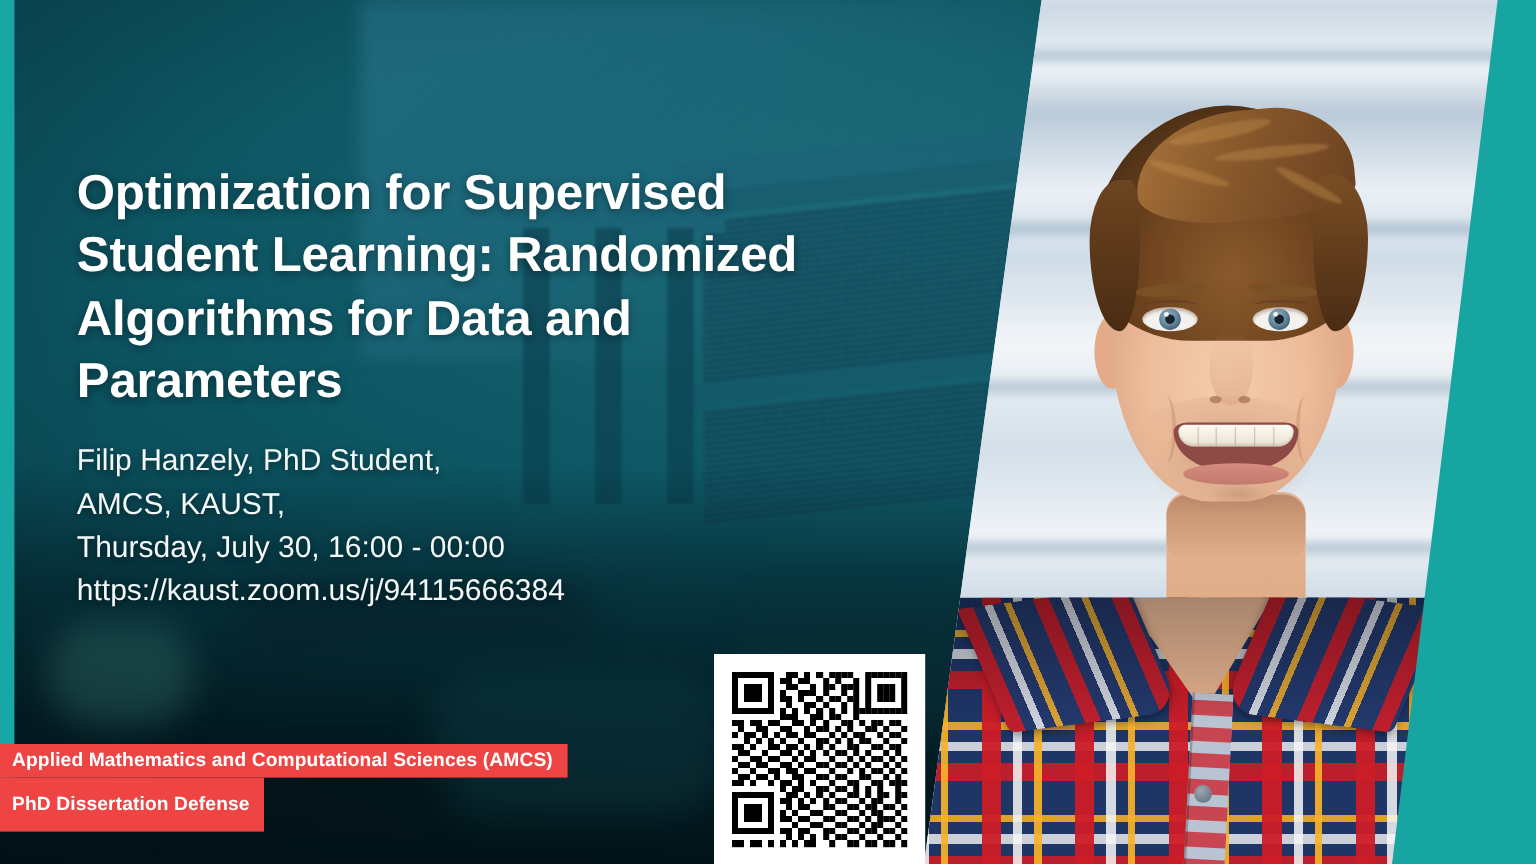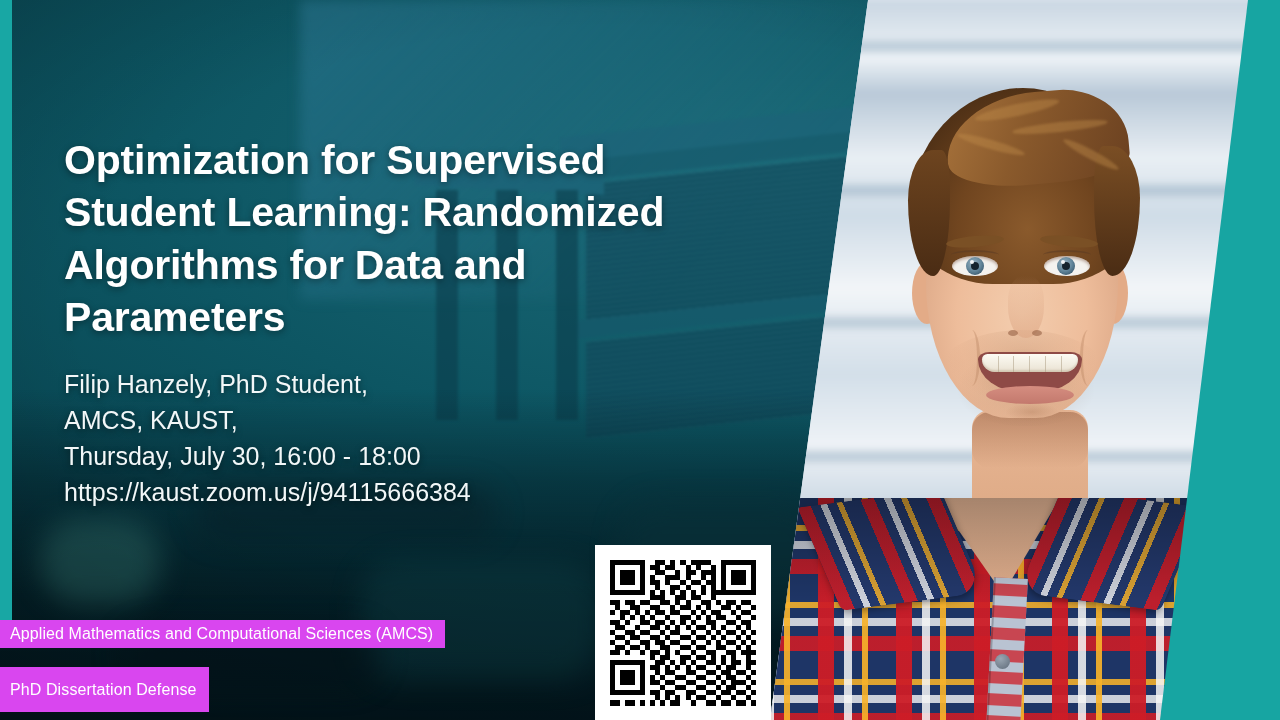--- a/index.html
+++ b/index.html
@@ -308,30 +308,30 @@
     position:absolute; left:64px; top:366px; width:640px;
     color:#f2f7f8;
     font-size:25px; font-weight:400; line-height:1.44;
     text-shadow:0 2px 6px rgba(0,0,0,.50);
     white-space:pre-line;
   }
 
   
   .banner {
     position:absolute; left:0;
-    background:#d946ef;
+    background:#ef4444;
     color:#fff;
-    font-weight:normal;
+    font-weight:bold;
     display:flex; align-items:center;
     padding:0 12px 0 10px;
     white-space:nowrap;
     letter-spacing:.1px;
   }
   .banner-dept { top:620px; height:28px; font-size:16px; }
-  .banner-event { top:667px; height:45px; font-size:16px; }
+  .banner-event { top:648px; height:45px; font-size:16px; }
 
   
   .qr-card {
     position:absolute; left:595px; top:545px; width:176px; height:175px;
     background:#fff;
     display:flex; align-items:center; justify-content:center;
   }
   .qr-grid {
     width:146px; height:146px;
     display:grid;
@@ -445,21 +445,21 @@
 
   <div class="teal-wedge"></div>
 
   <div class="talk-title">Optimization for Supervised
 Student Learning: Randomized
 Algorithms for Data and
 Parameters</div>
 
   <div class="talk-details">Filip Hanzely, PhD Student,
 AMCS, KAUST,
-Thursday, July 30, 16:00 - 18:00
+Thursday, July 30, 16:00 - 00:00
 https://kaust.zoom.us/j/94115666384</div>
 
   <div class="banner banner-dept">Applied Mathematics and Computational Sciences (AMCS)</div>
 
   <div class="banner banner-event">PhD Dissertation Defense</div>
 
   <div class="qr-card">
     <div class="qr-grid" id="qr-grid">
         <i class="on"></i>
         <i class="on"></i>

